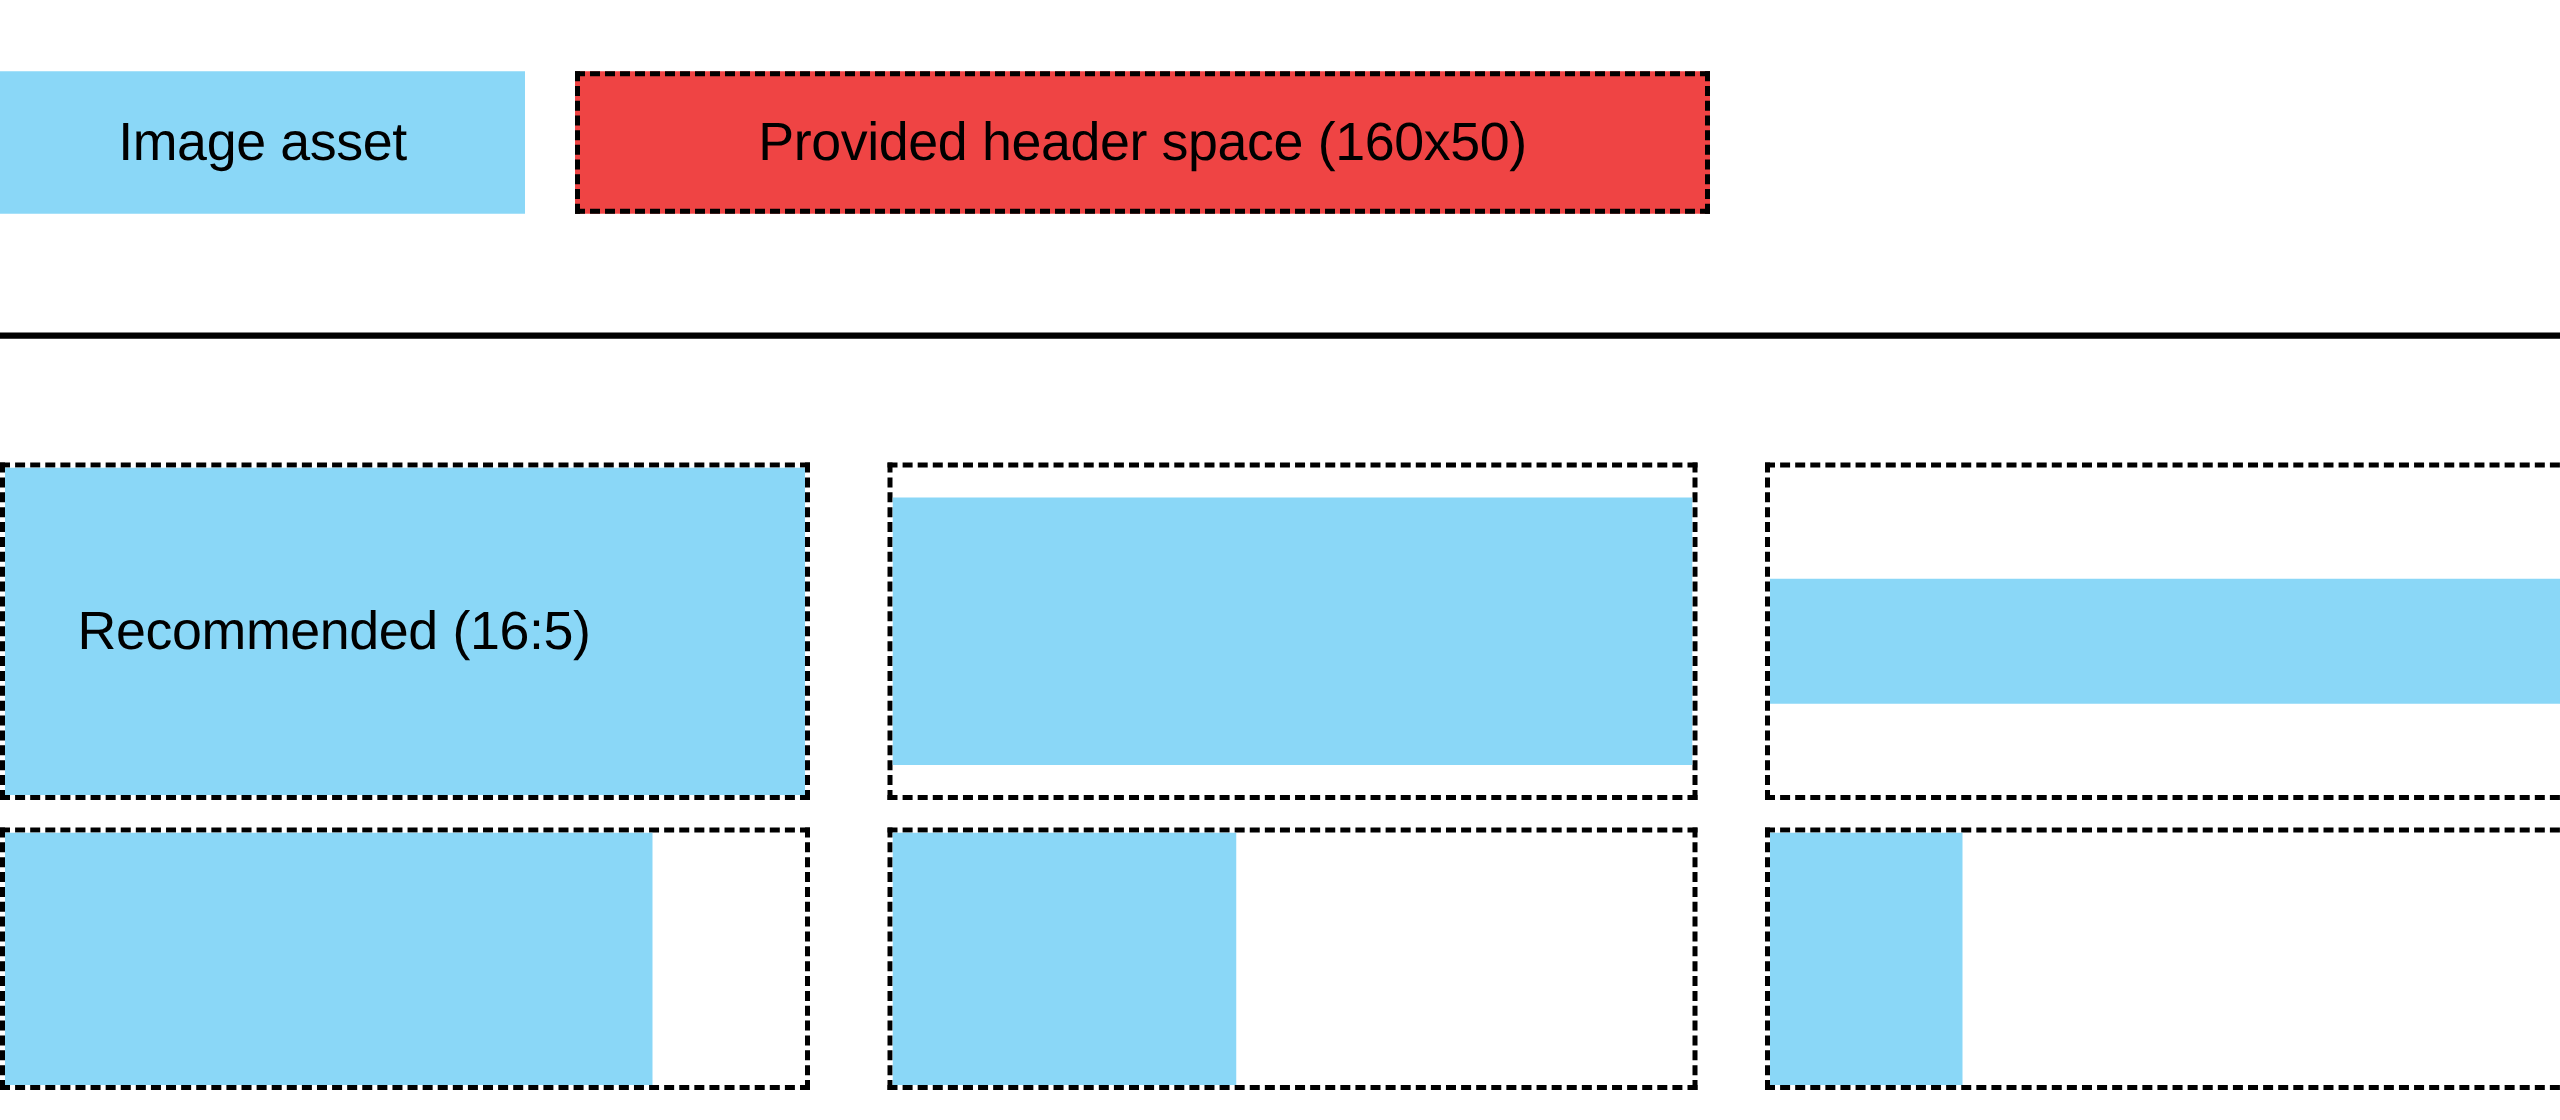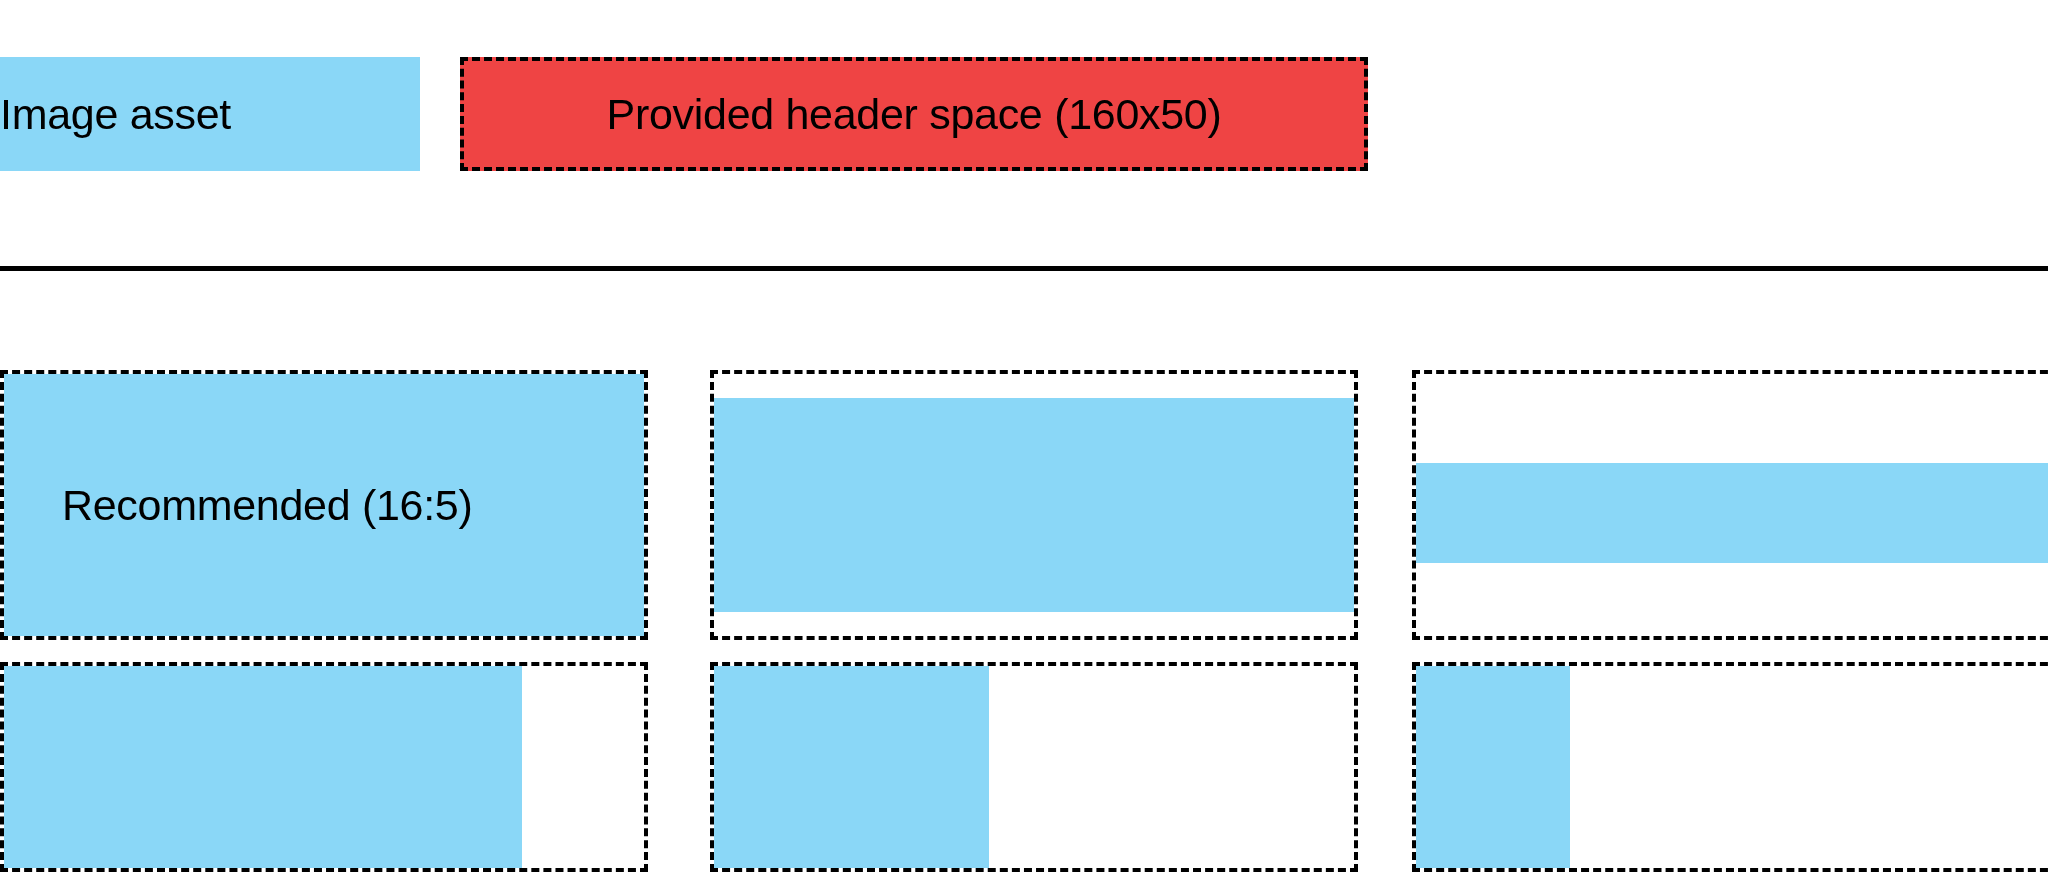--- a/index.html
+++ b/index.html
@@ -32,20 +32,21 @@
     height: 114px;
     display: flex;
     align-items: stretch;
   }
   .legend-swatch {
     width: 420px;
     height: 114px;
     background: var(--accent);
     display: flex;
     align-items: center;
+    justify-content: center;
     box-sizing: border-box;
   }
   .legend-swatch span {
     font-size: 43px;
     line-height: 1;
     letter-spacing: -0.3px;
     color: #000;
   }
   .legend-gap { width: 40px; }
   .legend-box {

